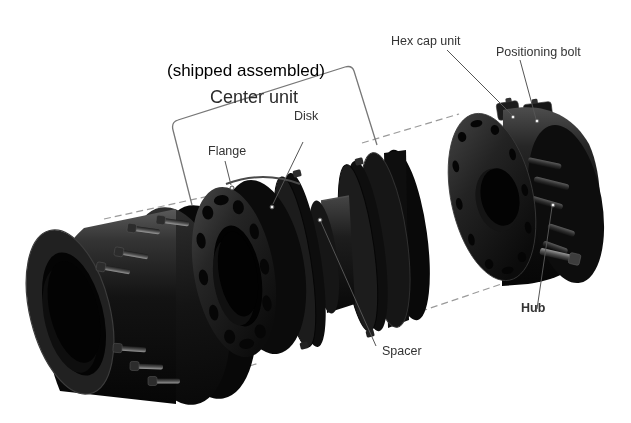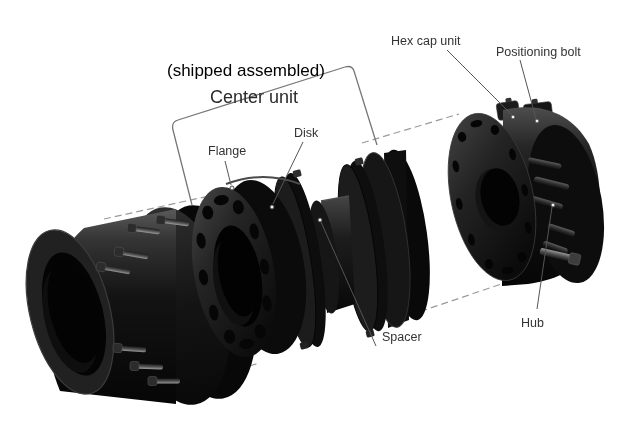--- a/index.html
+++ b/index.html
@@ -267,16 +267,16 @@
       <circle cx="537" cy="121" r="2"></circle>
     </g>
   </svg>
 
   <div class="title" style="left:183px; top:39px; width:142px; position:absolute;margin-top:48px;">Center unit</div>
   <div class="subtitle" style="left:167px; top:61px; width:152px; position:absolute;">(shipped assembled)</div>
 
   <div class="label" style="left:391px; top:35px;">Hex cap unit</div>
   <div class="label" style="left:496px; top:46px;">Positioning bolt</div>
   <div class="label" style="left:208px; top:145px;">Flange</div>
-  <div class="label" style="left:294px; top:127px;">Disk</div>
-  <div class="label" style="left:382px; top:331px;">Spacer</div>
-  <div class="label" style="left:521px; top:317px;">Hub</div>
+  <div class="label" style="left:294px; top:110px;">Disk</div>
+  <div class="label" style="left:382px; top:345px;">Spacer</div>
+  <div class="label" style="left:521px; top:302px;font-weight:bold;">Hub</div>
 </div>
 
 </body></html>

